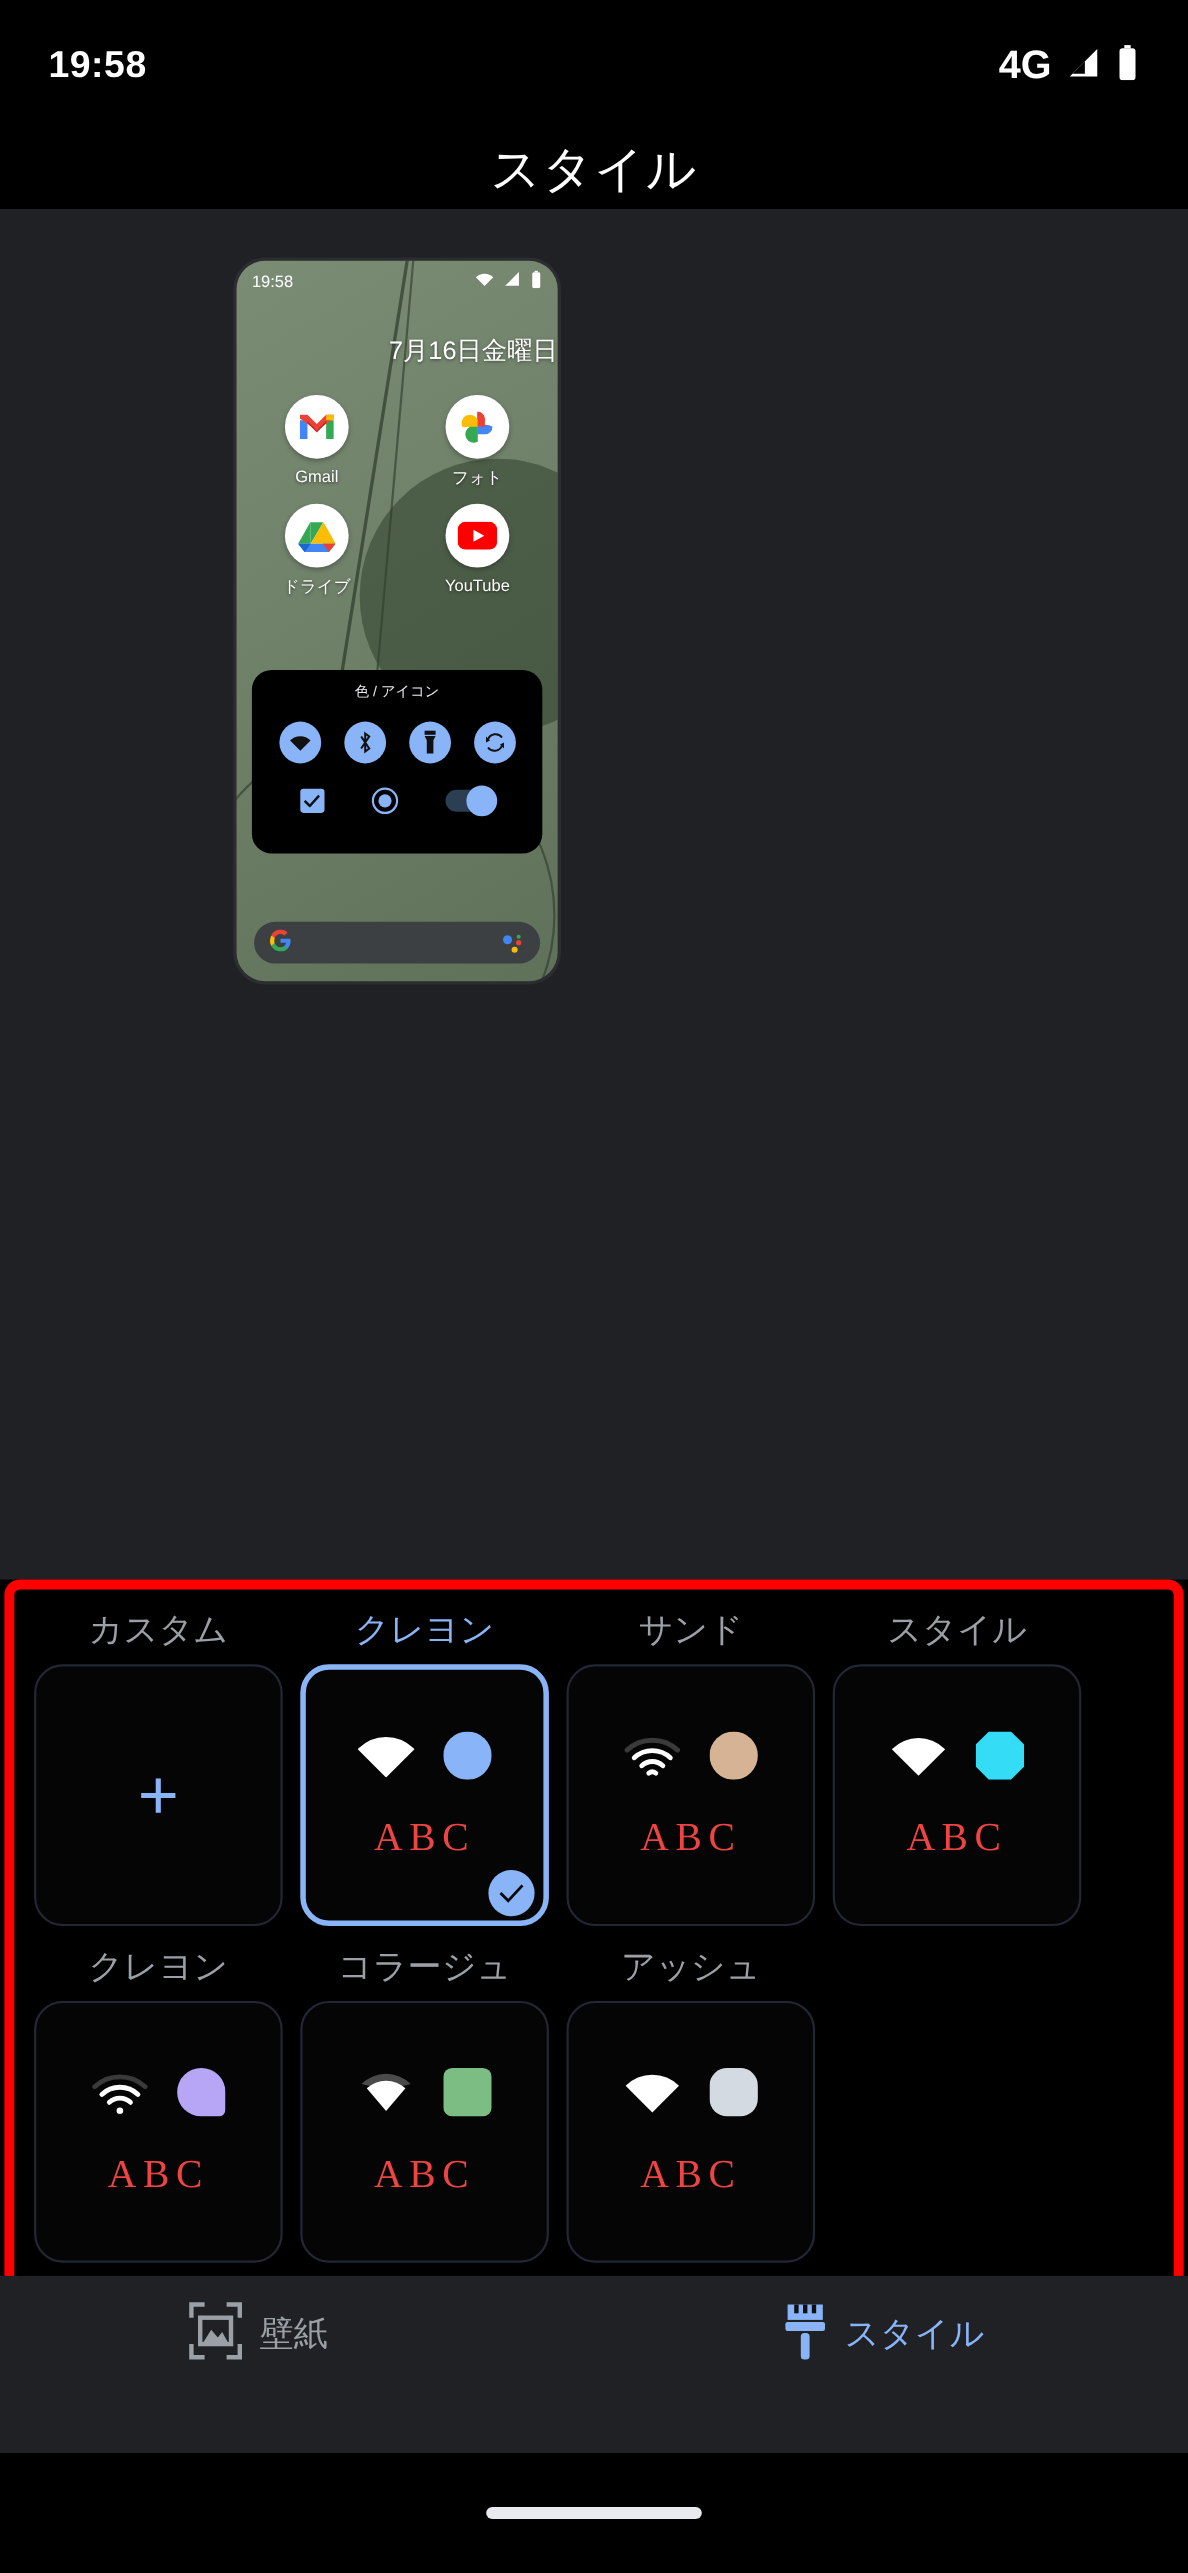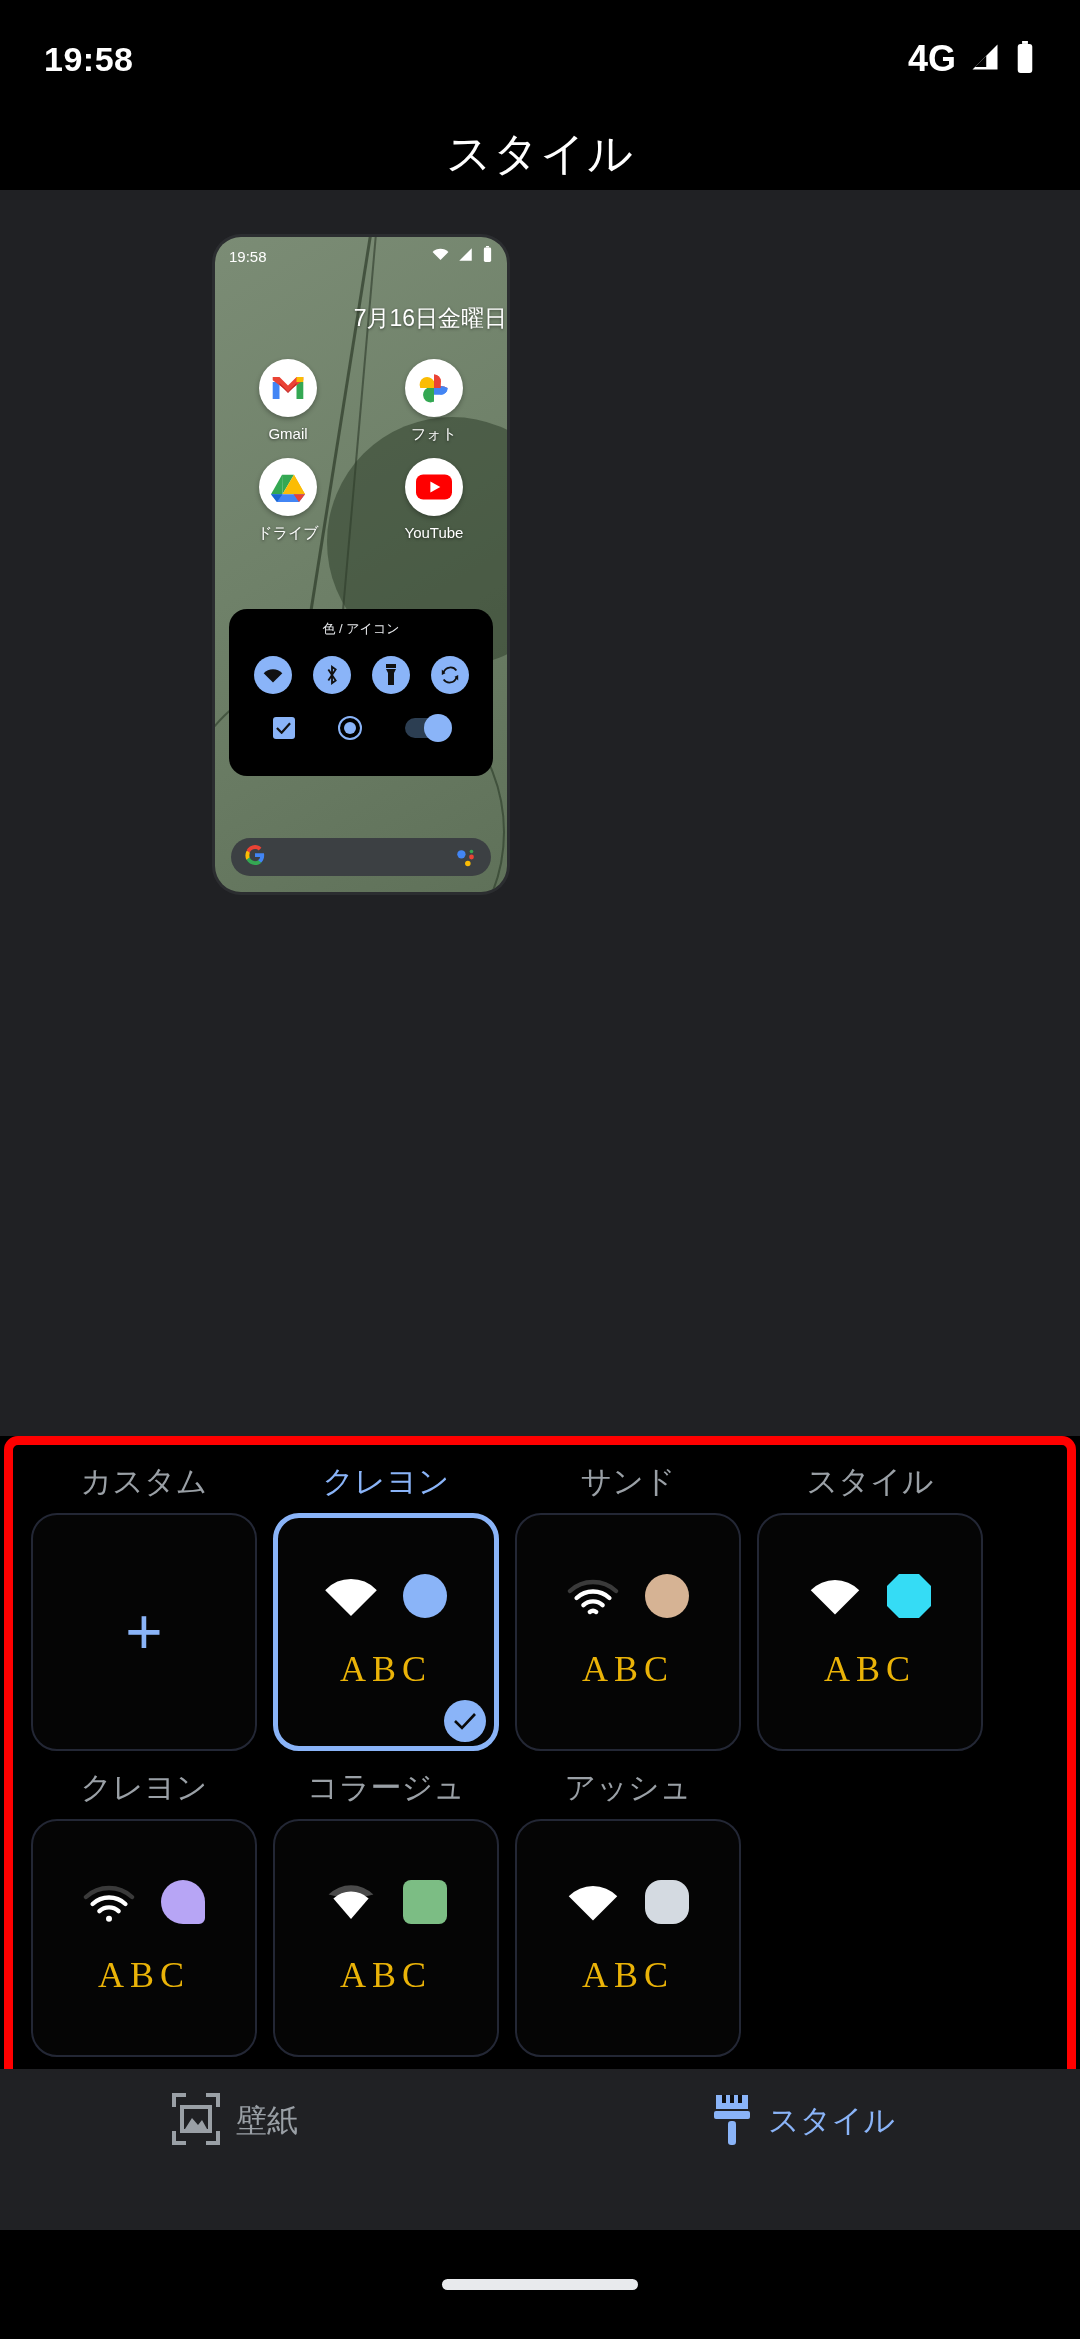--- a/index.html
+++ b/index.html
@@ -142,21 +142,21 @@
     height: 238px; border-radius: 26px; background: #050505;
     border: 2px solid #232735;
     display: flex; flex-direction: column;
     align-items: center; justify-content: center;
     position: relative;
   }
   .style-card.selected { border: 5px solid #8ab4f8; }
   .card-top { display: flex; align-items: center; gap: 26px; margin-bottom: 26px; }
   .card-abc {
     font-family: "Liberation Serif", "DejaVu Serif", serif;
-    font-size: 36px; letter-spacing: 6px; color: #eab308;
+    font-size: 36px; letter-spacing: 6px; color: #ef4444;
   }
   .check-badge {
     position: absolute; right: 8px; bottom: 4px;
     width: 42px; height: 42px; border-radius: 50%; background: #8ab4f8;
     display: flex; align-items: center; justify-content: center;
   }
   .plus-sign { color: #8ab4f8; font-size: 64px; font-weight: 300; line-height: 1; }
 
   
   #bottom-nav {

